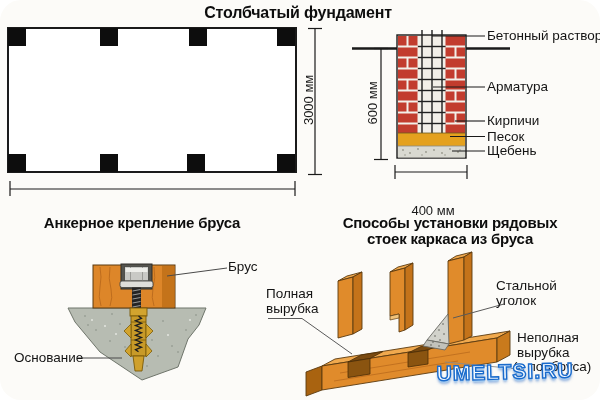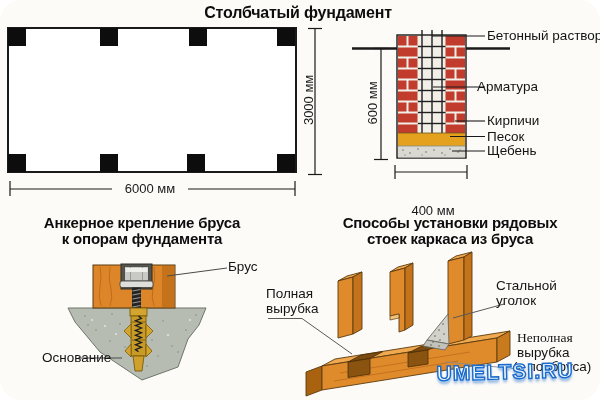--- a/index.html
+++ b/index.html
@@ -245,40 +245,38 @@
       </g>
 
       <polyline points="268,318.5 302,318.5 352,354" fill="none" stroke="#5a5a5a" stroke-width="1"></polyline>
       <line x1="504" y1="304" x2="453" y2="318" stroke="#5a5a5a" stroke-width="1"></line>
       <line x1="518" y1="369" x2="445" y2="362" stroke="#8a8a8a" stroke-width="0.9"></line>
     </g>
   </svg>
 
   <div class="ttl main-ttl" style="left:148px;top:4px;width:300px;">Столбчатый фундамент</div>
 
-  <div class="lbl dim" style="left:112px;top:182px;width:72px;">6000 мм</div>
   <div class="lbl dim vdim" style="left:262px;top:93px;width:90px;">3000 мм</div>
 
   <div class="lbl dim vdim" style="left:336px;top:96px;width:70px;">600 мм</div>
   <div class="lbl dim" style="left:401px;top:164px;width:60px;margin-top:40px;">400 мм</div>
   <div class="lbl" style="left:487px;top:29px;">Бетонный раствор</div>
-  <div class="lbl" style="left:477px;top:80px;">Арматура</div>
+  <div class="lbl" style="left:487px;top:80px;">Арматура</div>
   <div class="lbl" style="left:487px;top:114px;">Кирпичи</div>
   <div class="lbl" style="left:487px;top:129.5px;">Песок</div>
   <div class="lbl" style="left:487px;top:144px;">Щебень</div>
 
   <div class="ttl" style="left:22px;top:214px;width:240px;">Анкерное крепление бруса</div>
-  <div class="ttl" style="left:22px;top:230px;width:240px;">к опорам фундамента</div>
   <div class="lbl" style="left:228px;top:260px;">Брус</div>
-  <div class="lbl" style="left:14px;top:351px;margin-left:28px;">Основание</div>
+  <div class="lbl" style="left:14px;top:351px;">Основание</div>
 
   <div class="ttl" style="left:330px;top:214px;width:240px;">Способы установки рядовых</div>
   <div class="ttl" style="left:330px;top:230px;width:240px;">стоек каркаса из бруса</div>
   <div class="lbl" style="left:266px;top:287px;">Полная</div>
   <div class="lbl" style="left:266px;top:302px;">вырубка</div>
   <div class="lbl" style="left:496px;top:279px;text-align:right;">Стальной</div>
   <div class="lbl" style="left:496px;top:294px;">уголок</div>
-  <div class="lbl" style="left:517px;top:331px;font-family:Liberation Serif, serif;">Неполная</div>
+  <div class="lbl" style="left:517px;top:331px;">Неполная</div>
   <div class="lbl" style="left:517px;top:346px;">вырубка</div>
   <div class="lbl" style="left:513px;top:360px;">(в полбруса)</div>
 
   <div id="watermark">UMELTSI.RU</div>
 </div>
 
 </body></html>

